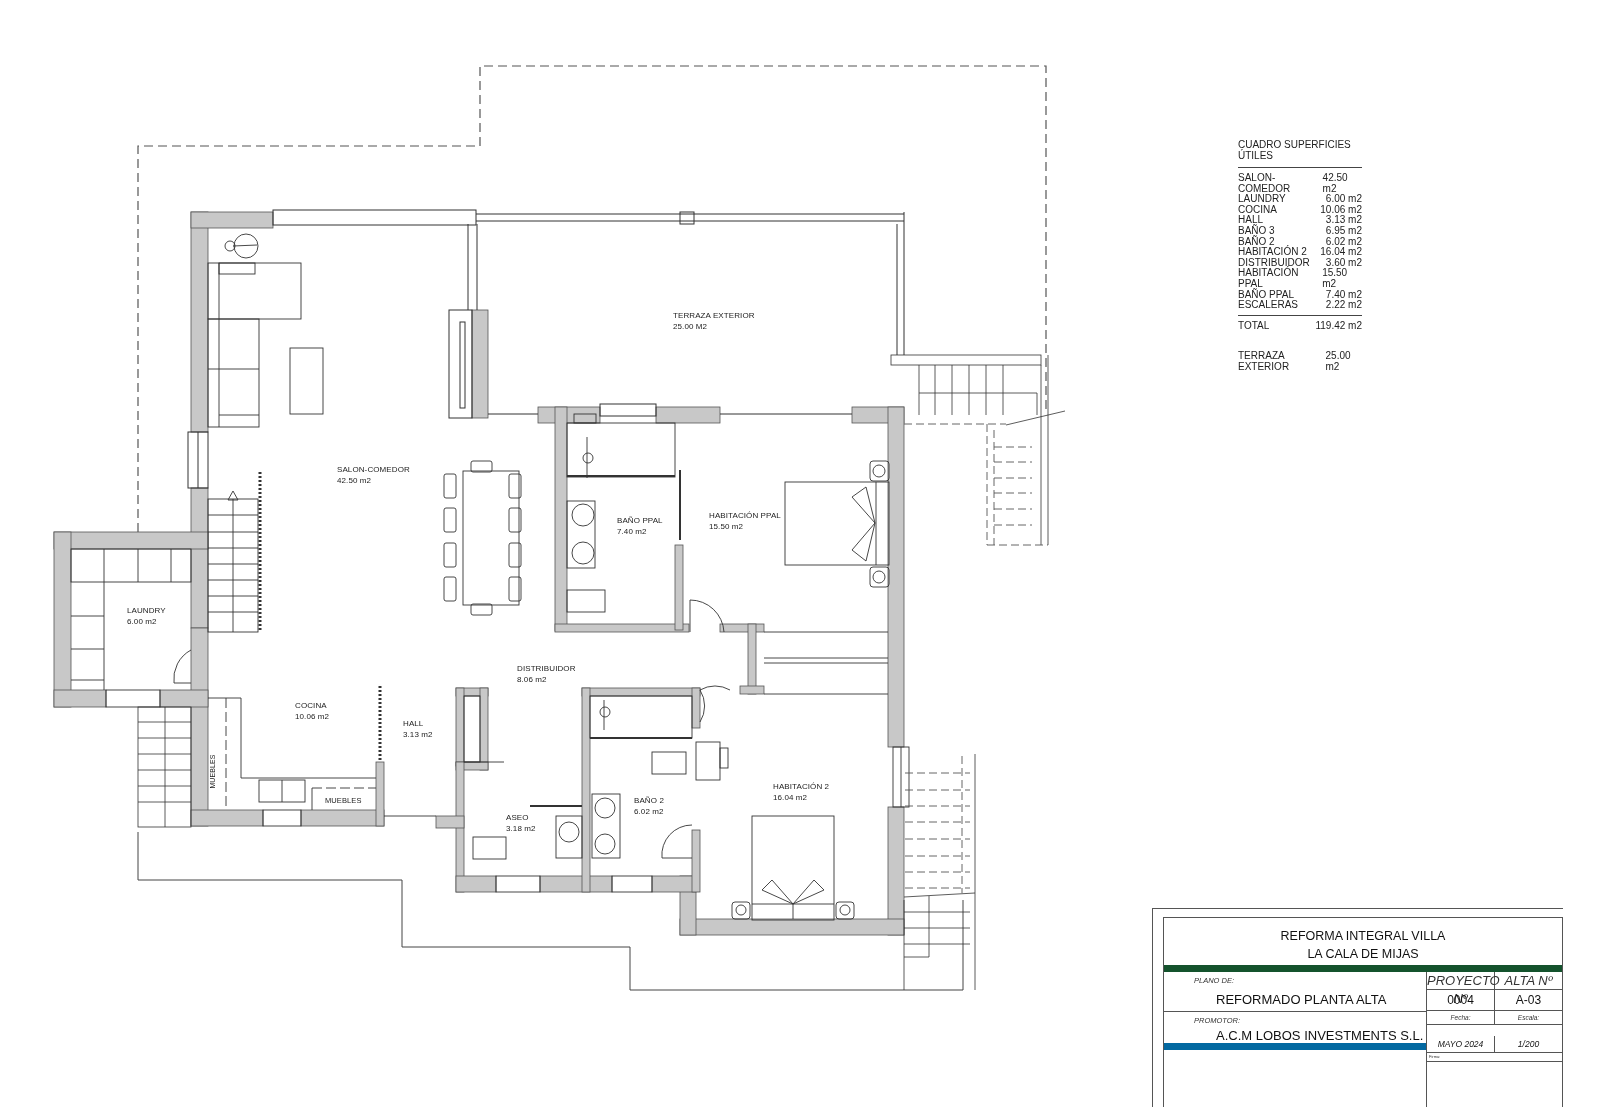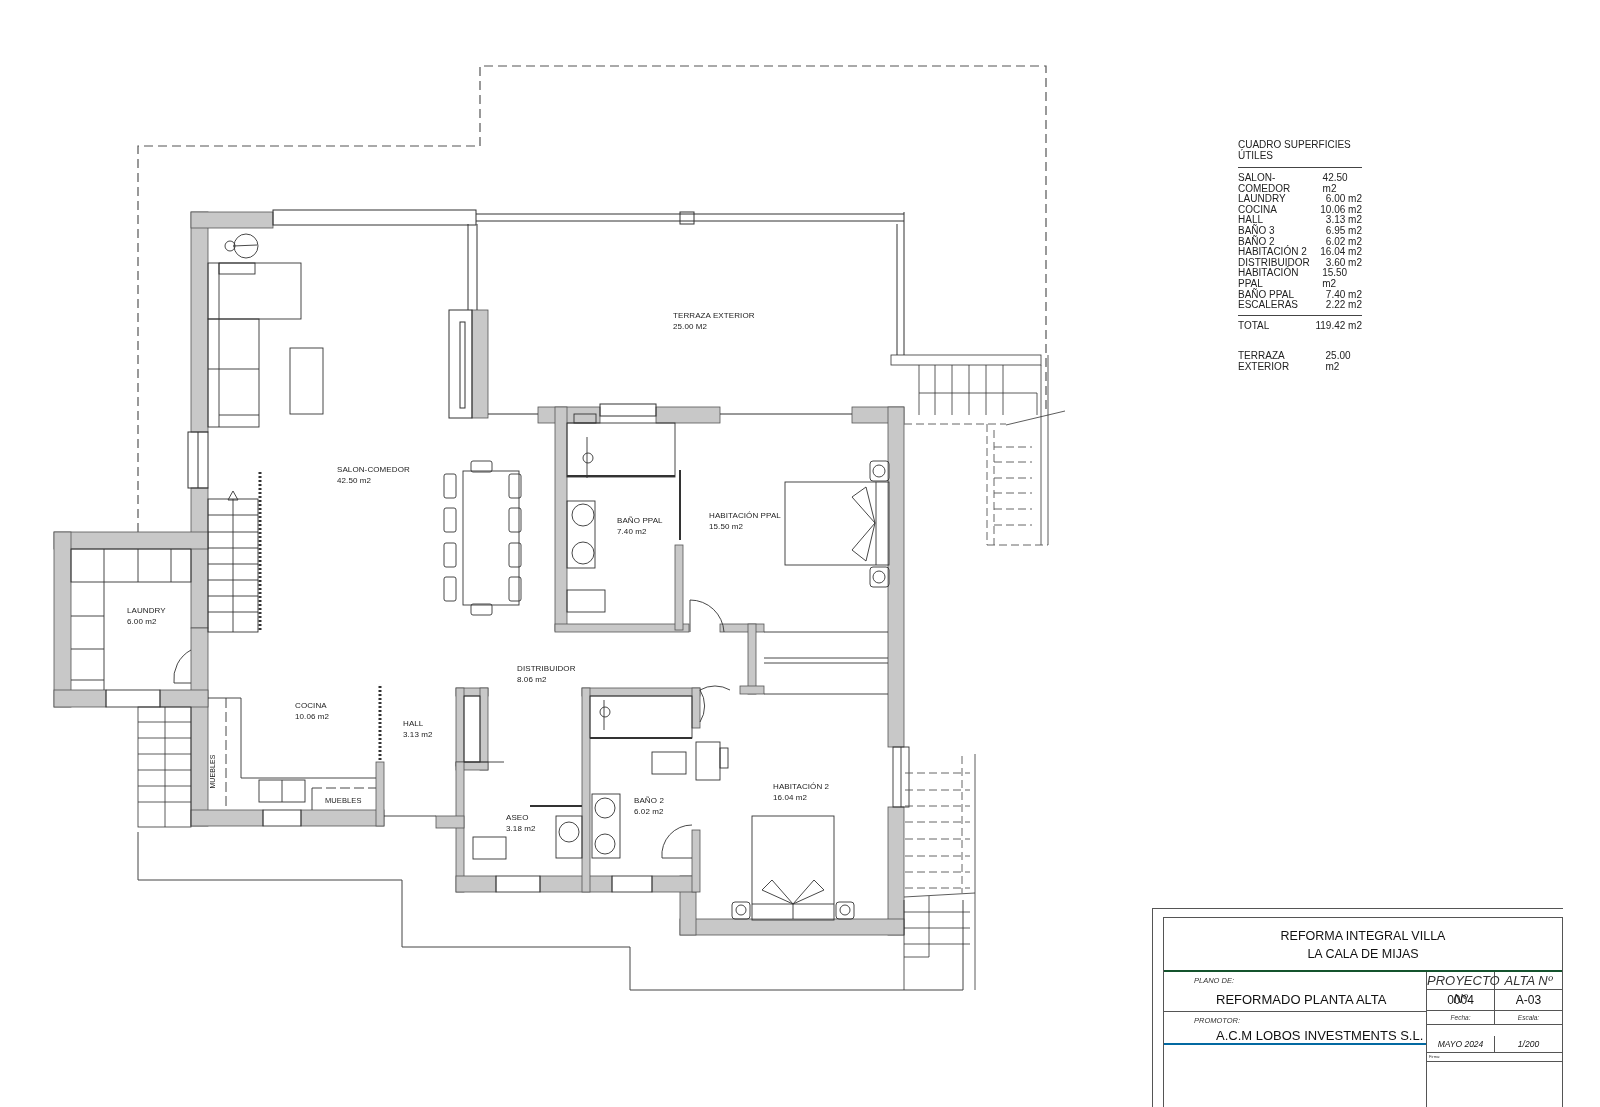--- a/index.html
+++ b/index.html
@@ -8,25 +8,25 @@
   .room-label { position:absolute; font-size:8px; line-height:11px; color:#222; white-space:nowrap; letter-spacing:0.1px; }
   .room-label .name, .room-label .area { display:block; }
   .areas-table { position:absolute; left:1238px; top:139px; width:124px; font-size:10px; color:#222; }
   .areas-table .title { display:block; margin-bottom:6px; }
   .areas-table .rule { height:1px; background:#444; margin:4px 0 5px 0; }
   .areas-table .row { display:flex; justify-content:space-between; line-height:10.6px; }
   .areas-table .total-row { margin-top:4px; }
   .areas-table .terr-row { margin-top:20px; }
   .title-block { position:absolute; left:1152px; top:908px; width:410px; height:199px; border:1px solid #555; border-right:none; border-bottom:none; }
   .tb-inner { position:absolute; left:10px; top:8px; right:0; bottom:0; border:1px solid #555; border-right:1px solid #555; border-bottom:none; }
-  .tb-title { position:absolute; left:0; right:0; top:0; height:54px; border-bottom:2px solid #14532d; text-align:center; font-size:12.5px; line-height:18px; padding-top:9px; box-sizing:border-box; }
+  .tb-title { position:absolute; left:0; right:0; top:0; height:54px; border-bottom:7px solid #14532d; text-align:center; font-size:12.5px; line-height:18px; padding-top:9px; box-sizing:border-box; }
   .tb-title span { display:block; }
   .tb-left { position:absolute; left:0; top:54px; width:262px; }
   .tb-cell-plano { height:39px; border-bottom:1px solid #555; position:relative; }
-  .tb-cell-prom { height:31px; border-bottom:2px solid #0369a1; position:relative;text-decoration:underline; }
+  .tb-cell-prom { height:31px; border-bottom:7px solid #0369a1; position:relative;text-decoration:underline; }
   .tb-lbl { position:absolute; left:6px; top:4px; font-size:7.5px; font-style:italic; color:#333;padding-left:24px; }
   .tb-val { position:absolute; left:52px; top:20px; font-size:13px; }
   .tb-cell-prom .tb-val { top:16px; }
   .tb-right { position:absolute; left:262px; top:54px; right:0; border-left:1px solid #555; height:145px; }
   .tb-grid { display:grid; grid-template-columns:68px 1fr; }
   .tb-grid div { border-bottom:1px solid #555; text-align:center; box-sizing:border-box; }
   .tb-grid div:nth-child(odd) { border-right:1px solid #555; }
   .tb-h { height:18px; font-size:13px; font-style:italic; line-height:18px; color:#333; }
   .tb-big { height:21px; font-size:12px; line-height:21px; }
   .tb-h2 { height:14px; font-size:6.5px; font-style:italic; line-height:14px; color:#333; }

